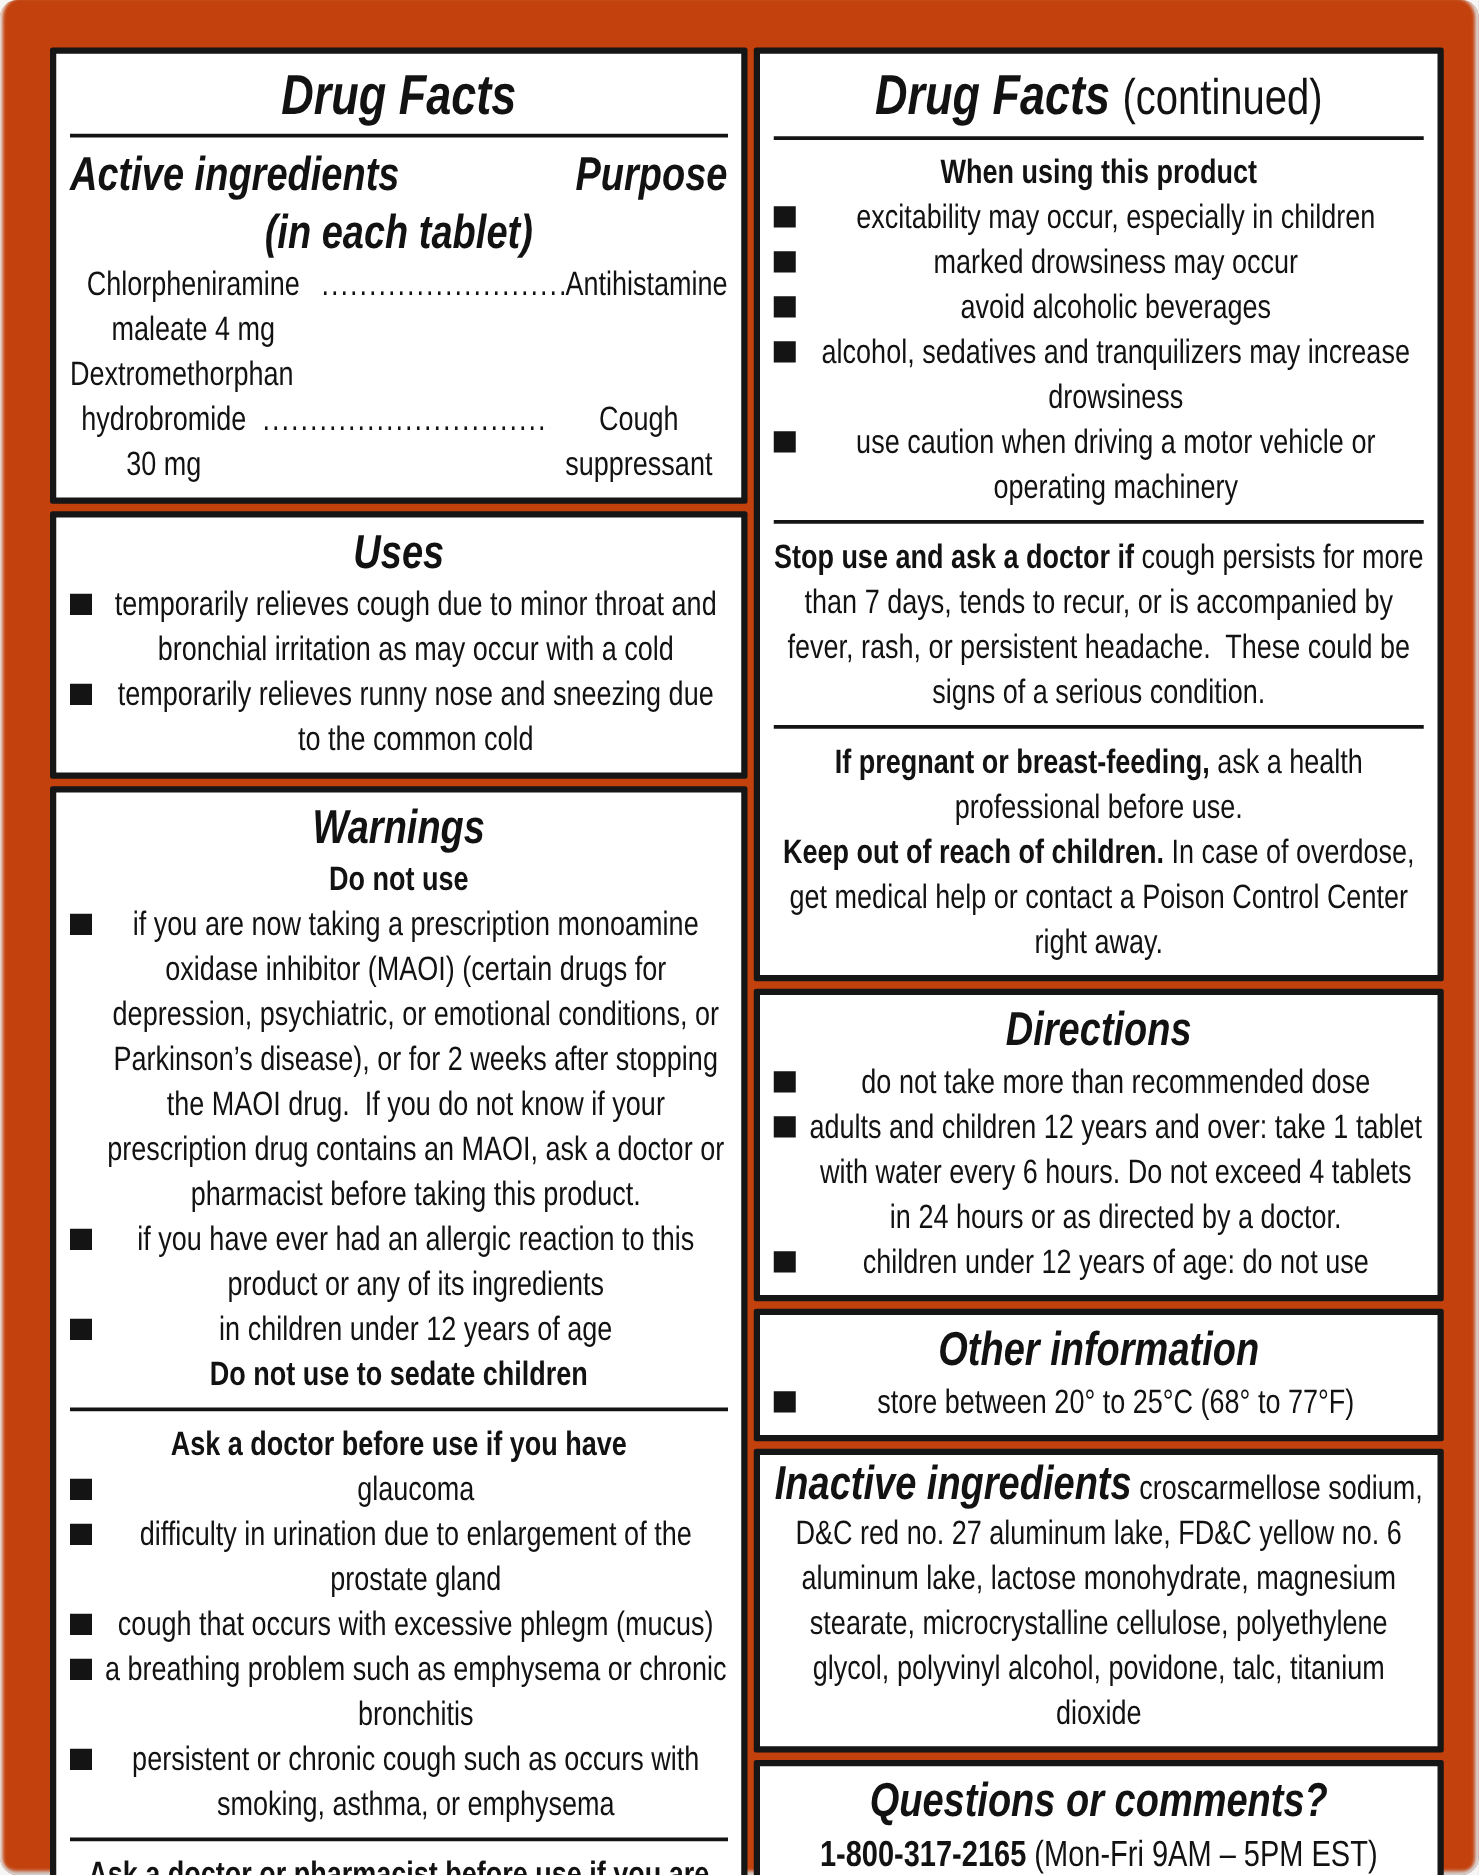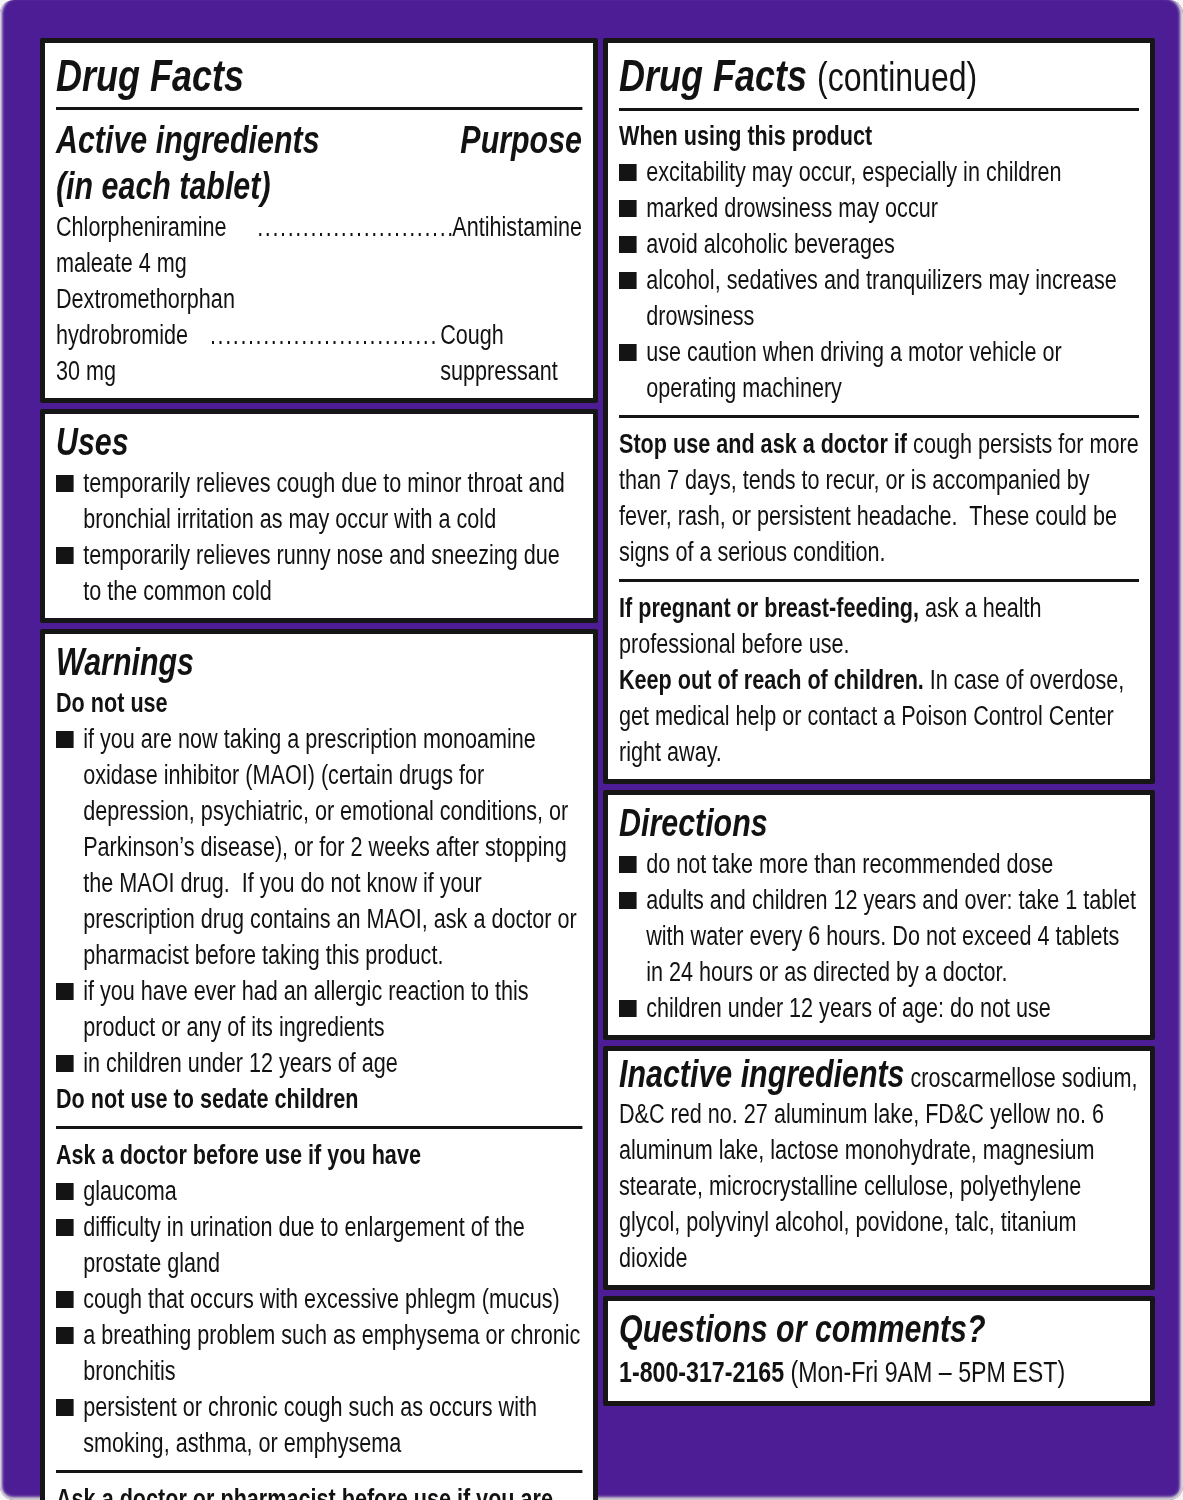--- a/index.html
+++ b/index.html
@@ -1,18 +1,18 @@
 <!DOCTYPE html>
 <html><head>
 <meta charset="utf-8">
 <style>
   html,body{margin:0;padding:0;background:#f6f6f6;}
   body{width:1183px;height:1500px;font-family:"Liberation Sans",sans-serif;color:#121212;}
-  .sheet{position:relative;width:1183px;height:1500px;background:#4c1d95;border-radius:14px;overflow:hidden;
-         box-shadow:inset 0 -5px 3px -2px #d2d2d2, inset -5px 0 3px -2px #dddddd, inset 5px 0 3px -3px #ececec;}
+  .sheet{position:relative;width:1183px;height:1500px;background:#c2410c;border-radius:14px;overflow:hidden;
+         box-shadow:inset 0 -5px 3px -2px #d2d2d2, inset -5px 0 3px -2px #dddddd, inset 5px 0 3px -3px #ececec;text-align:center;}
   .cols{position:absolute;left:40px;top:38px;display:flex;gap:5px;align-items:flex-start;}
   .col{display:flex;flex-direction:column;gap:6px;}
   .col-left{width:558px;}
   .col-right{width:552px;}
   .box{border:5px solid #161616;border-radius:2px;background:#fff;padding:5px 11px 9px 11px;box-sizing:border-box;width:100%;}
   
   .squeeze{width:125%;transform:scaleX(0.8);transform-origin:0 0;}
   .df-title{font-size:45px;line-height:56px;font-weight:700;font-style:italic;margin:0;}
   .df-suffix{font-weight:400;font-style:normal;font-size:40px;}
   .title-rule{border:none;border-top:3px solid #141414;margin:3px 0 7px 0;}
@@ -169,20 +169,29 @@
               <span class="sq"></span>
               <span class="bt pw">adults and children 12 years and over: take 1 tablet with water every 6 hours. Do not exceed 4 tablets in 24 hours or as directed by a doctor.</span>
             </div>
           <div class="bullet">
               <span class="sq"></span>
               <span class="bt pw">children under 12 years of age: do not use</span>
             </div>
         </div>
       </section>
 
+      <section class="box">
+        <div class="squeeze">
+          <h2 class="sec-title">Other information</h2>
+          <div class="bullet">
+              <span class="sq"></span>
+              <span class="bt pw">store between 20° to 25°C (68° to 77°F)</span>
+            </div>
+        </div>
+      </section>
 
       <section class="box">
         <div class="squeeze">
           <p class="body"><span class="inactive-head">Inactive ingredients</span>  <span class="pw">croscarmellose sodium, D&amp;C red no. 27 aluminum lake, FD&amp;C yellow no. 6 aluminum lake, lactose monohydrate, magnesium stearate, microcrystalline cellulose, polyethylene glycol, polyvinyl alcohol, povidone, talc, titanium dioxide</span></p>
         </div>
       </section>
 
       <section class="box">
         <div class="squeeze">
           <h2 class="sec-title">Questions or comments?</h2>

